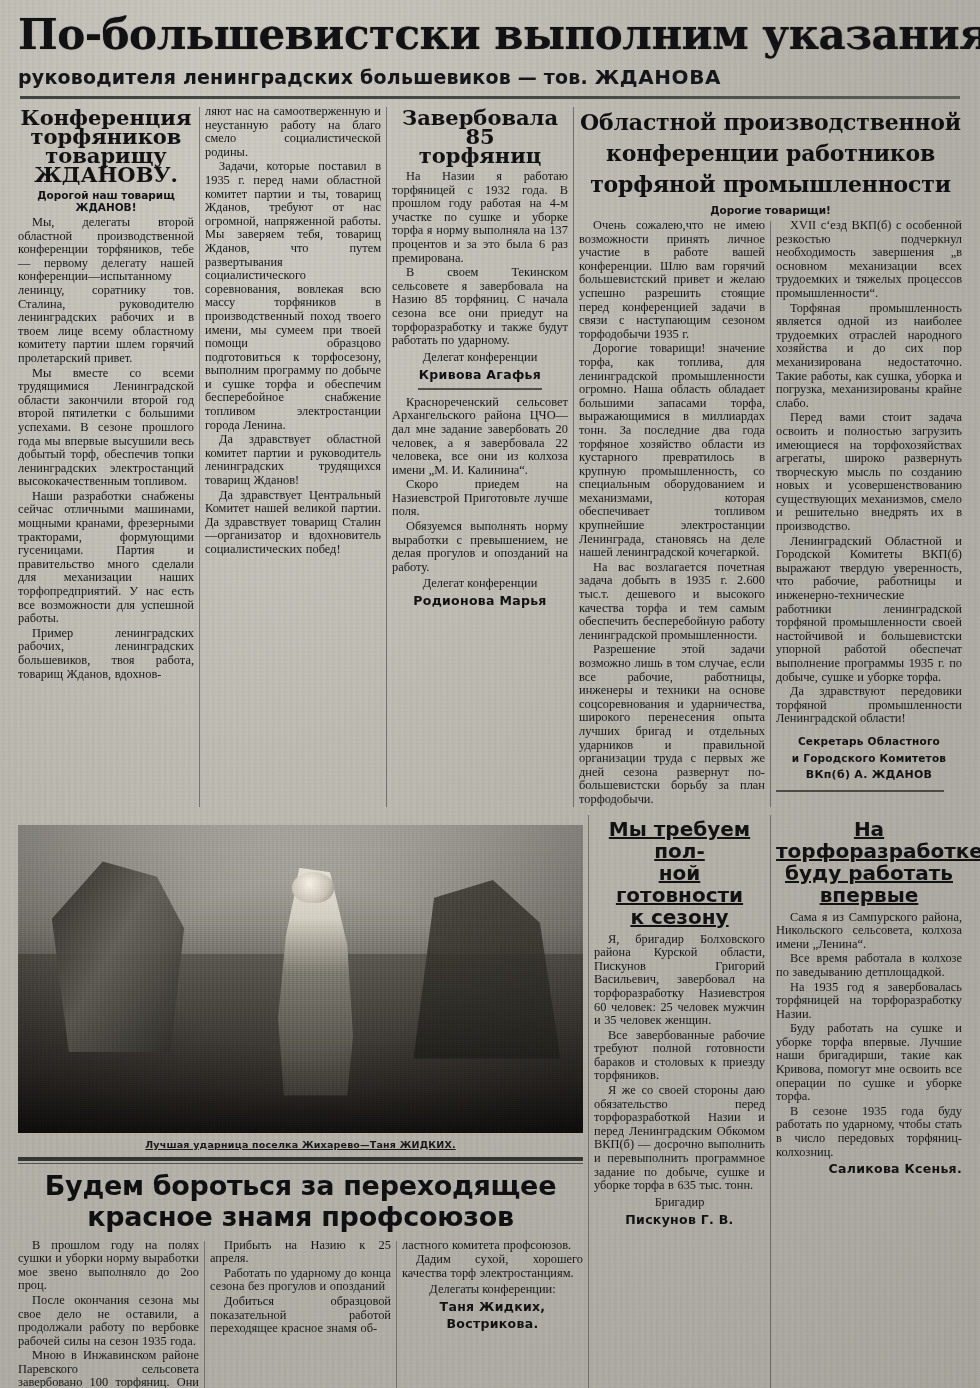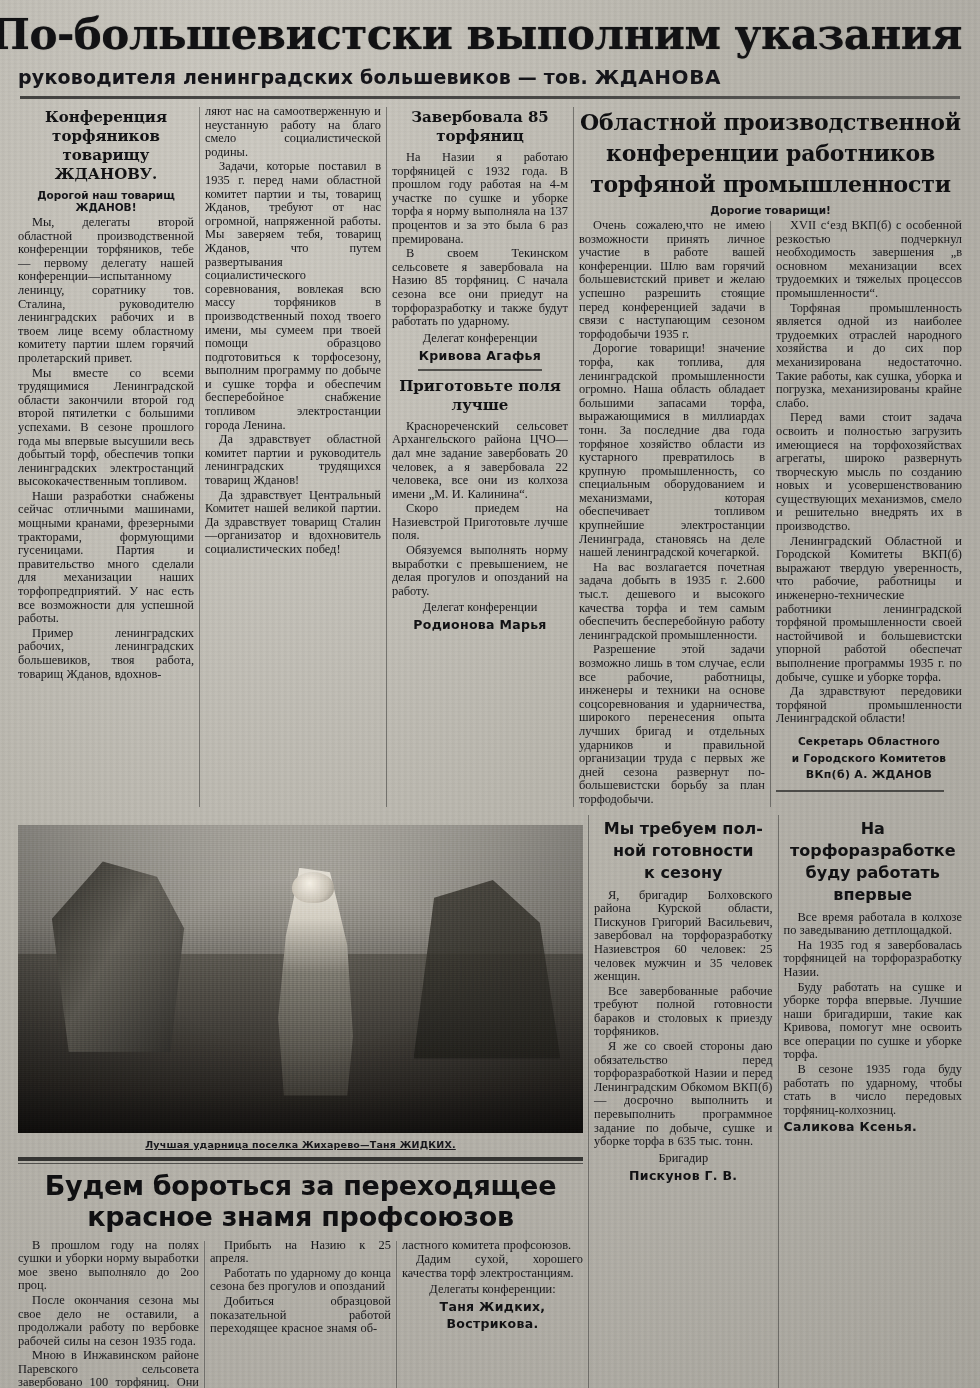--- a/index.html
+++ b/index.html
@@ -18,21 +18,21 @@
       repeating-linear-gradient(0deg, rgba(0,0,0,0.035) 0px, rgba(0,0,0,0) 2px, rgba(0,0,0,0.02) 4px),
       repeating-linear-gradient(90deg, rgba(255,255,255,0.05) 0px, rgba(0,0,0,0.025) 3px, rgba(255,255,255,0.03) 6px),
       radial-gradient(ellipse at 25% 15%, #cfccc4 0%, #bab7ae 45%, #a8a59d 100%);
     pointer-events:none;
   }
   .sheet{position:absolute;inset:0;padding:0 18px;box-sizing:border-box;}
 
   
   .masthead{position:relative;padding-top:14px;}
   .mast-line1{
-    display:flex;align-items:center;justify-content:flex-end;gap:6px;
+    display:flex;align-items:center;justify-content:flex-start;gap:6px;
     white-space:nowrap;
   }
   .mast-title{
     font-family:"DejaVu Serif", serif;
     font-weight:bold;font-size:42px;line-height:1;
     letter-spacing:-.5px;color:#121214;
     text-shadow:0 0 1px rgba(0,0,0,.55);
   }
   .mast-line2{
     font-family:"DejaVu Sans", sans-serif;
@@ -66,23 +66,23 @@
     hyphens:auto;-webkit-hyphens:auto;
     word-spacing:.4px;
     color:#16161a;
   }
   p.bt + p.bt{margin-top:1px;}
 
   
   h2.hd{
     margin:3px 0 5px 0;text-align:center;
     font-family:"DejaVu Serif", serif;font-weight:bold;
-    font-size:15px;line-height:19px;color:#121214;
-  }
-  h2.hd.sans{font-family:"DejaVu Sans", sans-serif;font-size:16px;line-height:22px;}
+    font-size:21px;line-height:19px;color:#121214;
+  }
+  h2.hd.sans{font-family:"DejaVu Sans", sans-serif;font-size:20px;line-height:22px;text-decoration:underline;}
   .subhd{
     text-align:center;font-family:"DejaVu Sans", sans-serif;
     font-weight:bold;font-size:10.5px;margin:0 0 3px 0;color:#141418;
   }
   .sig{
     text-align:center;font-family:"DejaVu Sans", sans-serif;
     font-weight:bold;font-size:12.5px;margin-top:2px;color:#121214;
     letter-spacing:.3px;
   }
   .sig.small{font-size:10.5px;line-height:15px;letter-spacing:.2px;}
@@ -190,24 +190,20 @@
       <h2 class="hd">
         <span>Завербовала 85</span><br>
         <span>торфяниц</span>
       </h2>
       <p class="bt">На Назии я работаю торфяницей с 1932 года. В прошлом году работая на 4-м участке по сушке и уборке торфа я норму выполняла на 137 процентов и за это была 6 раз премирована.</p>
       <p class="bt">В своем Текинском сельсовете я завербовала на Назию 85 торфяниц. С начала сезона все они приедут на торфоразработку и также будут работать по ударному.</p>
       <div class="delegate">Делегат конференции</div>
       <div class="sig">Кривова Агафья</div>
       <div class="rule-short"></div>
 
-      <h2 class="hd">
-        <span>Приготовьте поля</span><br>
-        <span>лучше</span>
-      </h2>
       <p class="bt">Краснореченский сельсовет Архангельского района ЦЧО—дал мне задание завербовать 20 человек, а я завербовала 22 человека, все они из колхоза имени „М. И. Калинина“.</p>
       <p class="bt">Скоро приедем на Назиевстрой Приготовьте лучше поля.</p>
       <p class="bt">Обязуемся выполнять норму выработки с превышением, не делая прогулов и опозданий на работу.</p>
       <div class="delegate">Делегат конференции</div>
       <div class="sig">Родионова Марья</div>
     </div>
     <div class="vsep"></div>
 
     <div class="col rightblock">
       <div class="bighead">
@@ -307,21 +303,22 @@
     </div>
 
     <div class="vsep" style="margin-top:0"></div>
 
     <div class="col c5">
       <h2 class="hd sans">
         <span>На торфоразработке</span><br>
         <span>буду работать</span><br>
         <span>впервые</span>
       </h2>
+      <p class="bt">Сама я из Сампурского района, Никольского сельсовета, колхоза имени „Ленина“.</p>
       <p class="bt">Все время работала в колхозе по заведыванию детплощадкой.</p>
       <p class="bt">На 1935 год я завербовалась торфяницей на торфоразработку Назии.</p>
       <p class="bt">Буду работать на сушке и уборке торфа впервые. Лучшие наши бригадирши, такие как Кривова, помогут мне освоить все операции по сушке и уборке торфа.</p>
       <p class="bt">В сезоне 1935 года буду работать по ударному, чтобы стать в число передовых торфяниц-колхозниц.</p>
-      <div class="sig" style="text-align:left">Саликова Ксенья.</div>
+      <div class="sig" style="text-align:right">Саликова Ксенья.</div>
     </div>
 
   </div>
 </div>
 
 </body></html>

